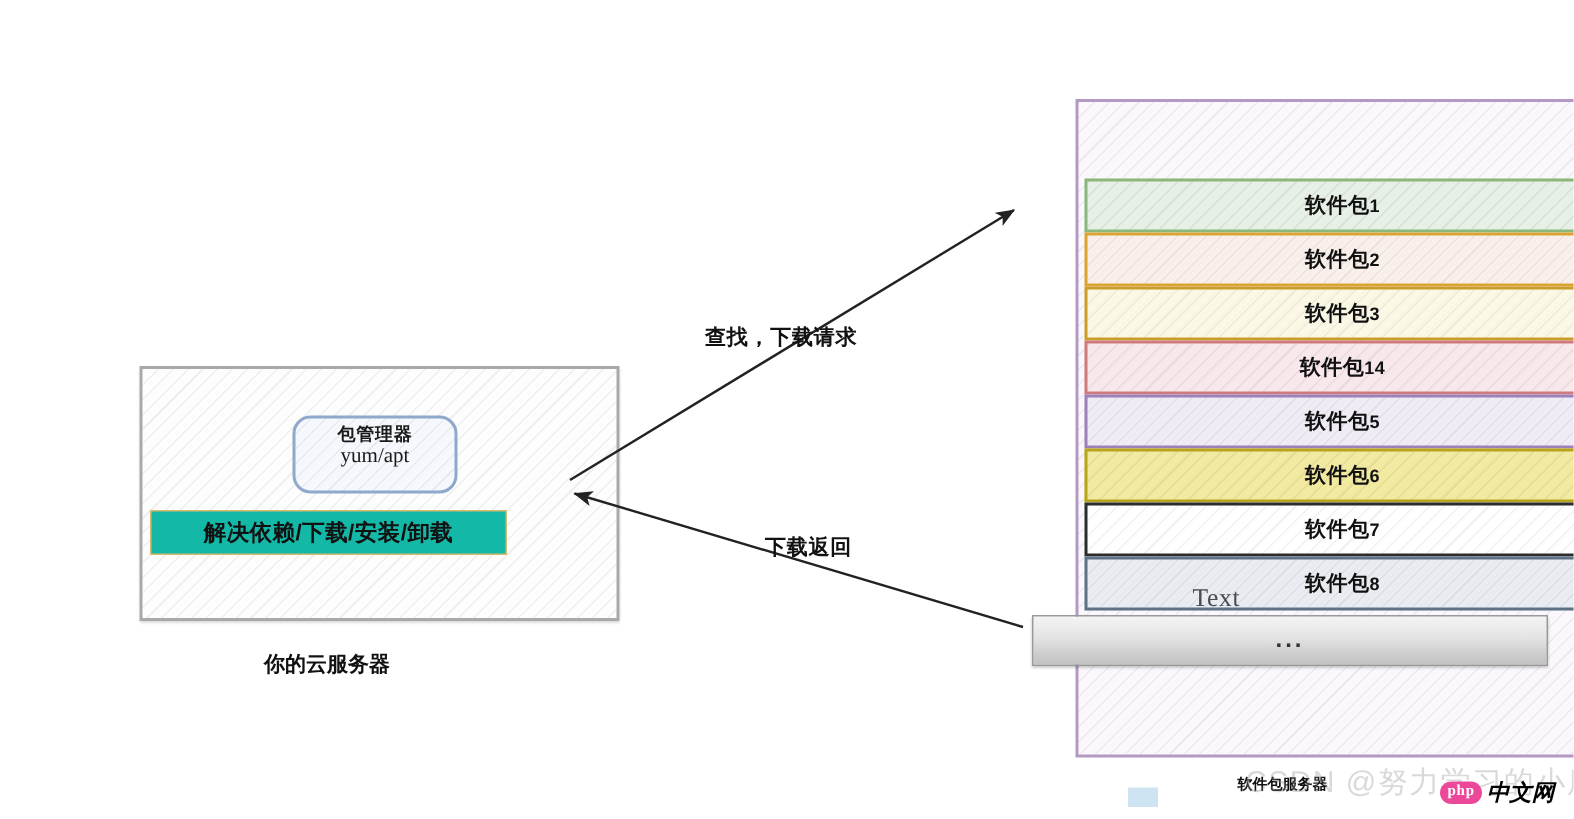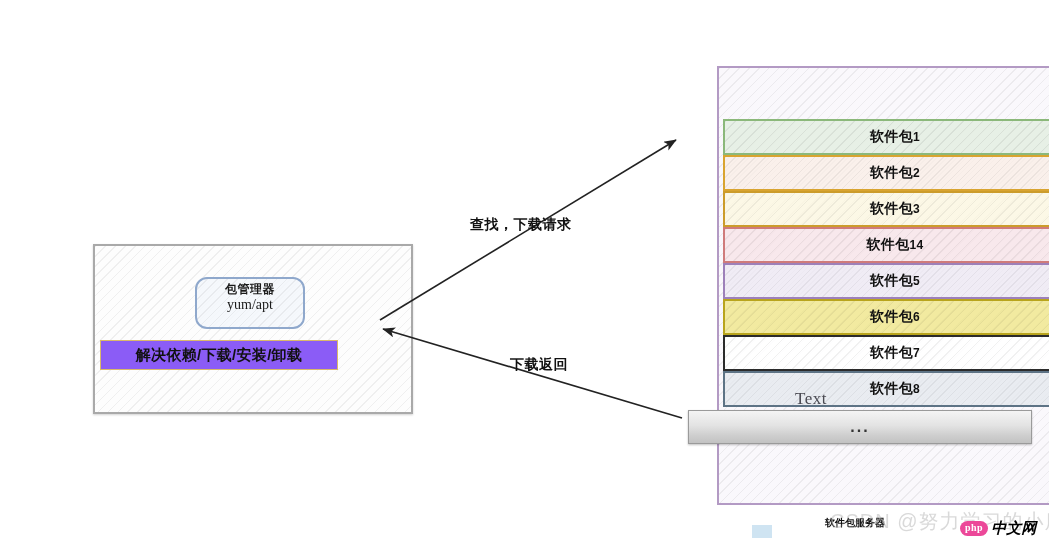--- a/index.html
+++ b/index.html
@@ -45,21 +45,21 @@
     font-size:12px;font-weight:bold;color:#1a1a1a;display:block;
     letter-spacing:.5px;
   }
   #pkg-manager .pm-sub{
     font-size:14px;color:#1a1a1a;display:block;margin-top:2px;
     font-family:"Liberation Serif","DejaVu Serif",serif;
   }
   #actions-bar{
     position:absolute;left:100px;top:340px;width:238px;height:30px;
     border:1px solid #d9b96b;
-    background-color:#8b5cf6;
+    background-color:#14b8a6;
     box-sizing:border-box;
     display:flex;align-items:center;justify-content:center;
     font-size:15px;font-weight:bold;color:#111;
     letter-spacing:.3px;
   }
   #server-caption{
     position:absolute;left:58px;top:434px;width:320px;
     text-align:center;font-size:14px;font-weight:bold;color:#111;
   }
 
@@ -156,20 +156,21 @@
   <div id="server-box" class="hatch">
   </div>
 
   <div id="pkg-manager" class="hatch">
     <span class="pm-title">包管理器</span>
     <span class="pm-sub">yum/apt</span>
   </div>
 
   <div id="actions-bar">解决依赖/下载/安装/卸载</div>
 
+  <div id="server-caption">你的云服务器</div>
 
   <div id="repo-box" class="hatch"></div>
 
   <div class="pkg pkg-1 hatch">
     <span>软件包</span>
       <span class="num">1</span>
   </div>
   <div class="pkg pkg-2 hatch">
     <span>软件包</span>
       <span class="num">2</span>

